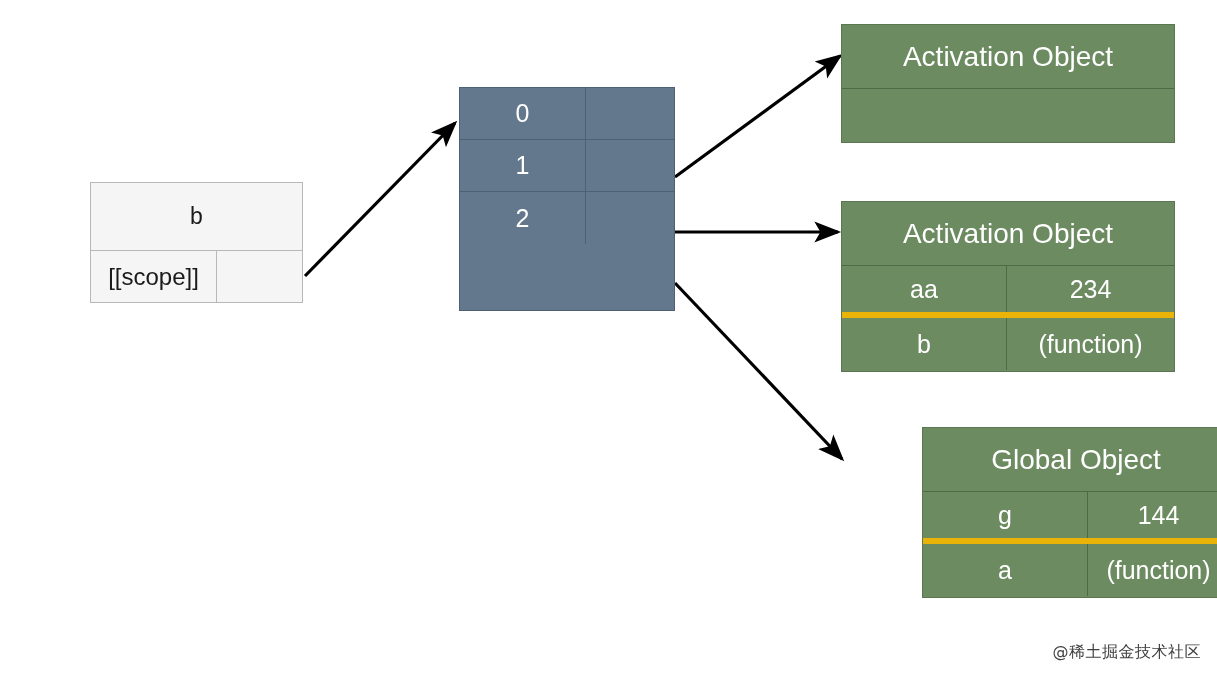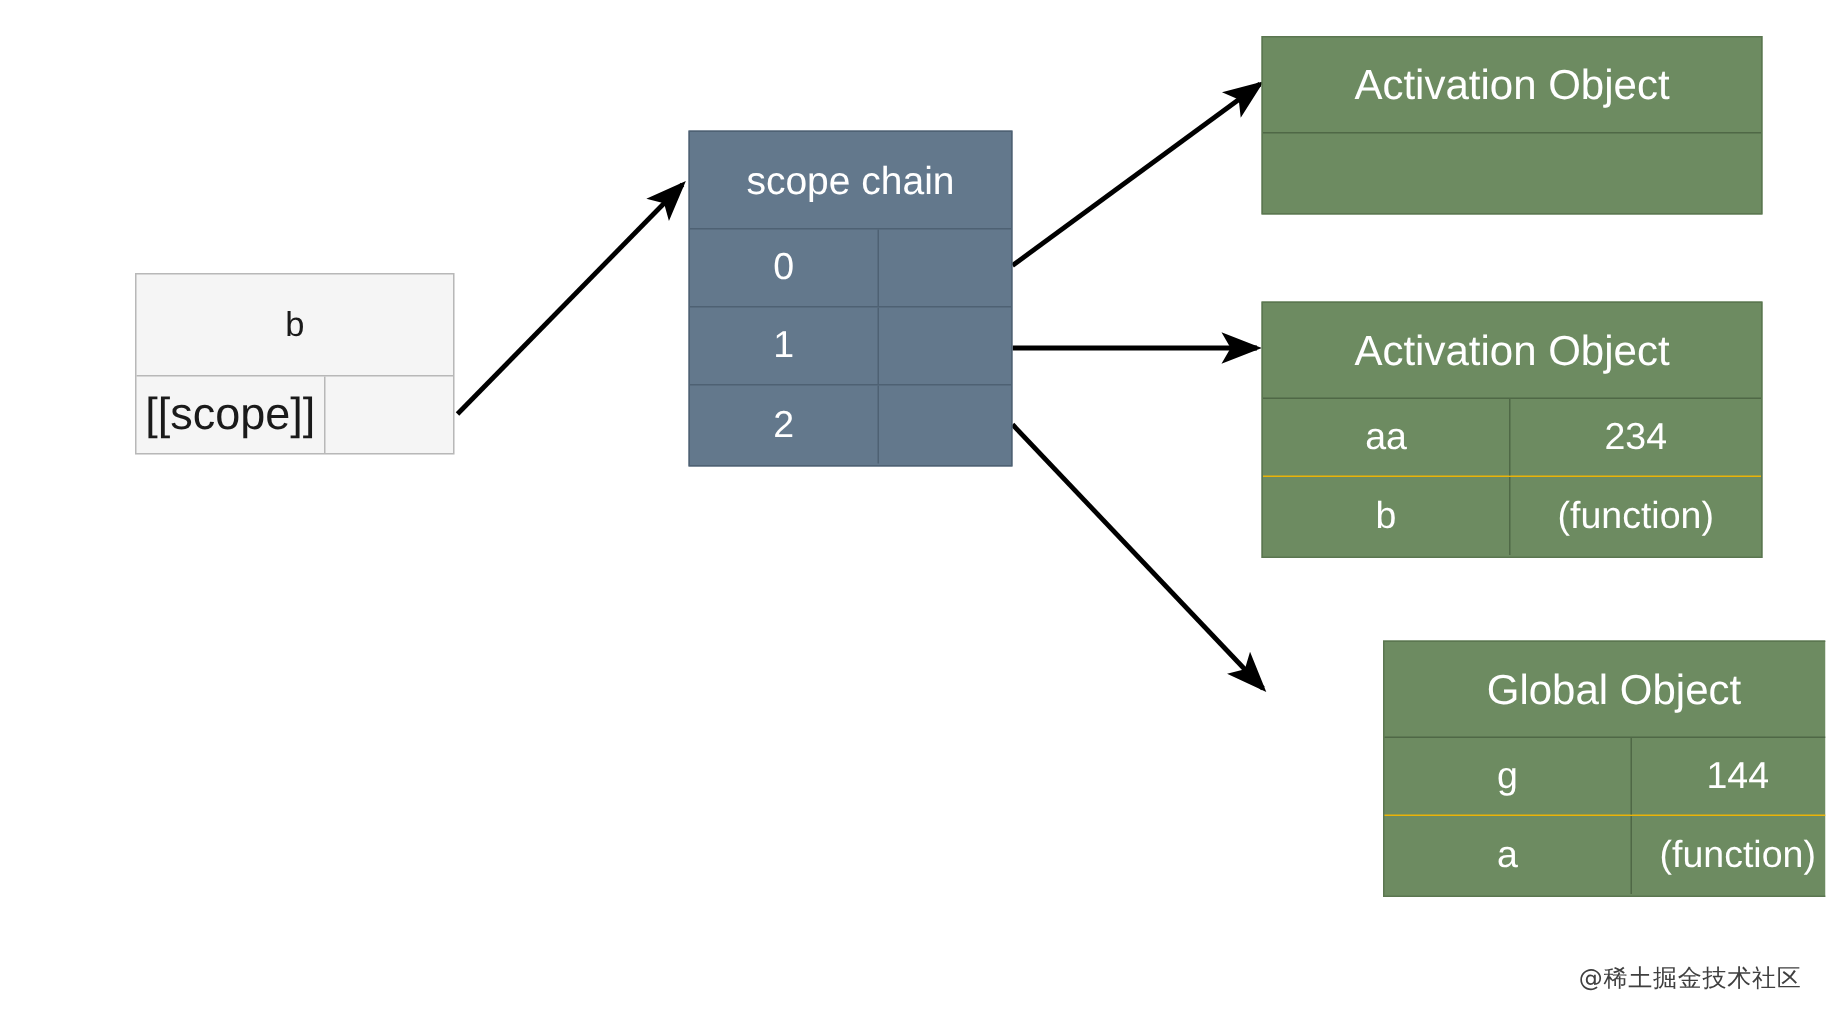--- a/index.html
+++ b/index.html
@@ -49,21 +49,21 @@
   }
   .wbox .hdr {
     height: 68px;
     border-bottom: 1px solid #b8b8b8;
     color: #1a1a1a;
     font-size: 23px;
   }
   .wbox .row { height: 51px; }
   .wbox .cell {
     color: #1a1a1a;
-    font-size: 30px;
+    font-size: 24px;
   }
   .wbox .cell.k {
     width: 126px;
     border-right: 1px solid #b8b8b8;
   }
   .wbox .cell.v { flex: 1 1 auto; }
 
   
   .sbox {
     background: #63788c;
@@ -96,21 +96,21 @@
     border: 1px solid #5b7650;
   }
   .gbox .hdr {
     height: 64px;
     border-bottom: 1px solid #4f6846;
     color: #ffffff;
     font-size: 28px;
   }
   .gbox .row {
     height: 52px;
-    border-bottom: 1px solid #eab308;
+    border-bottom: 6px solid #eab308;
   }
   .gbox .row:last-child { border-bottom: none; }
   .gbox .cell {
     color: #ffffff;
     font-size: 25px;
   }
   .gbox .cell.k {
     width: 165px;
     border-right: 1px solid #4f6846;
   }
@@ -158,21 +158,20 @@
 
   <div class="box wbox" style="left:90px; top:182px; width:213px; height:121px;">
     <div class="hdr">b</div>
     <div class="row">
       <div class="cell k">[[scope]]</div>
       <div class="cell v"></div>
     </div>
   </div>
 
   <div class="box sbox" style="left:459px; top:87px; width:216px; height:224px;">
-    <div class="hdr">scope chain</div>
     <div class="row">
       <div class="cell k">0</div>
       <div class="cell v"></div>
     </div>
     <div class="row">
       <div class="cell k">1</div>
       <div class="cell v"></div>
     </div>
     <div class="row">
       <div class="cell k">2</div>

